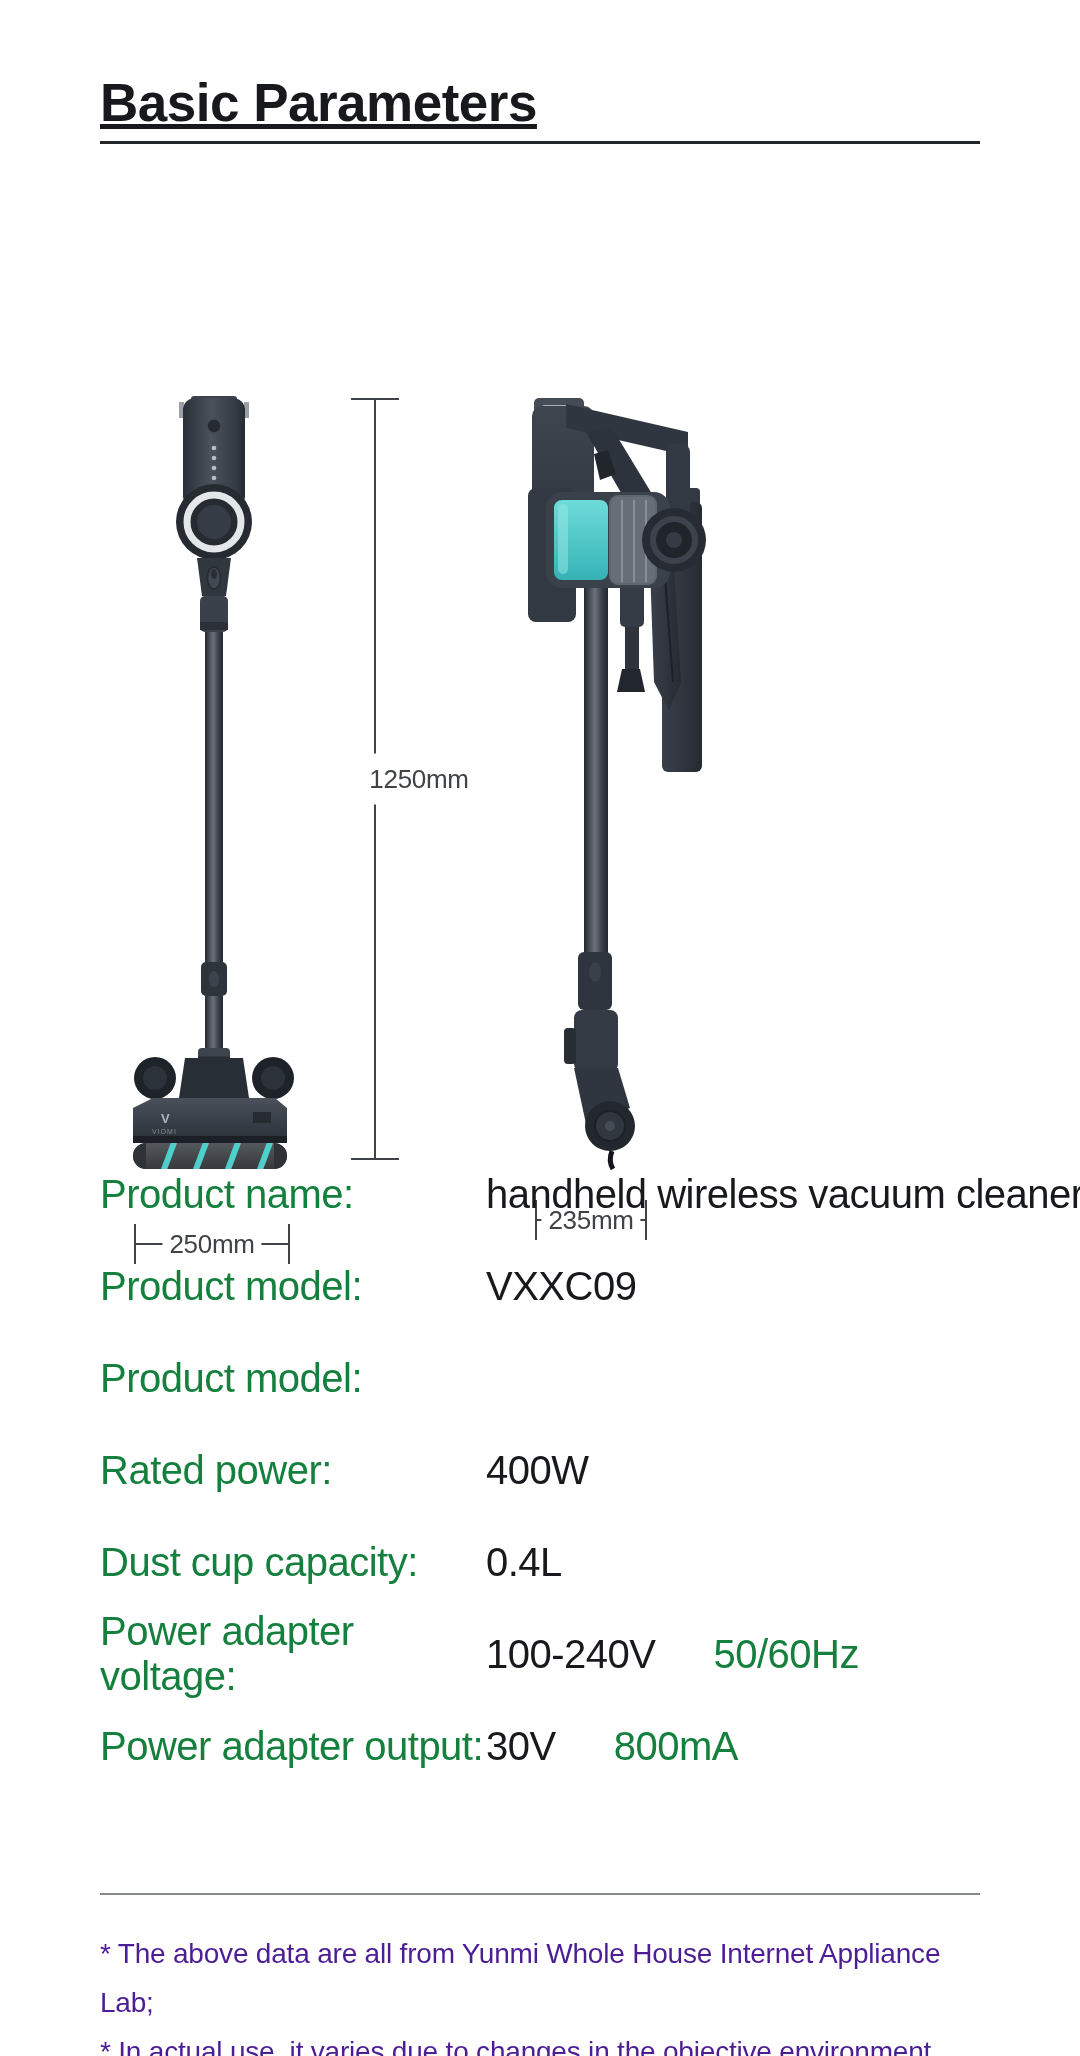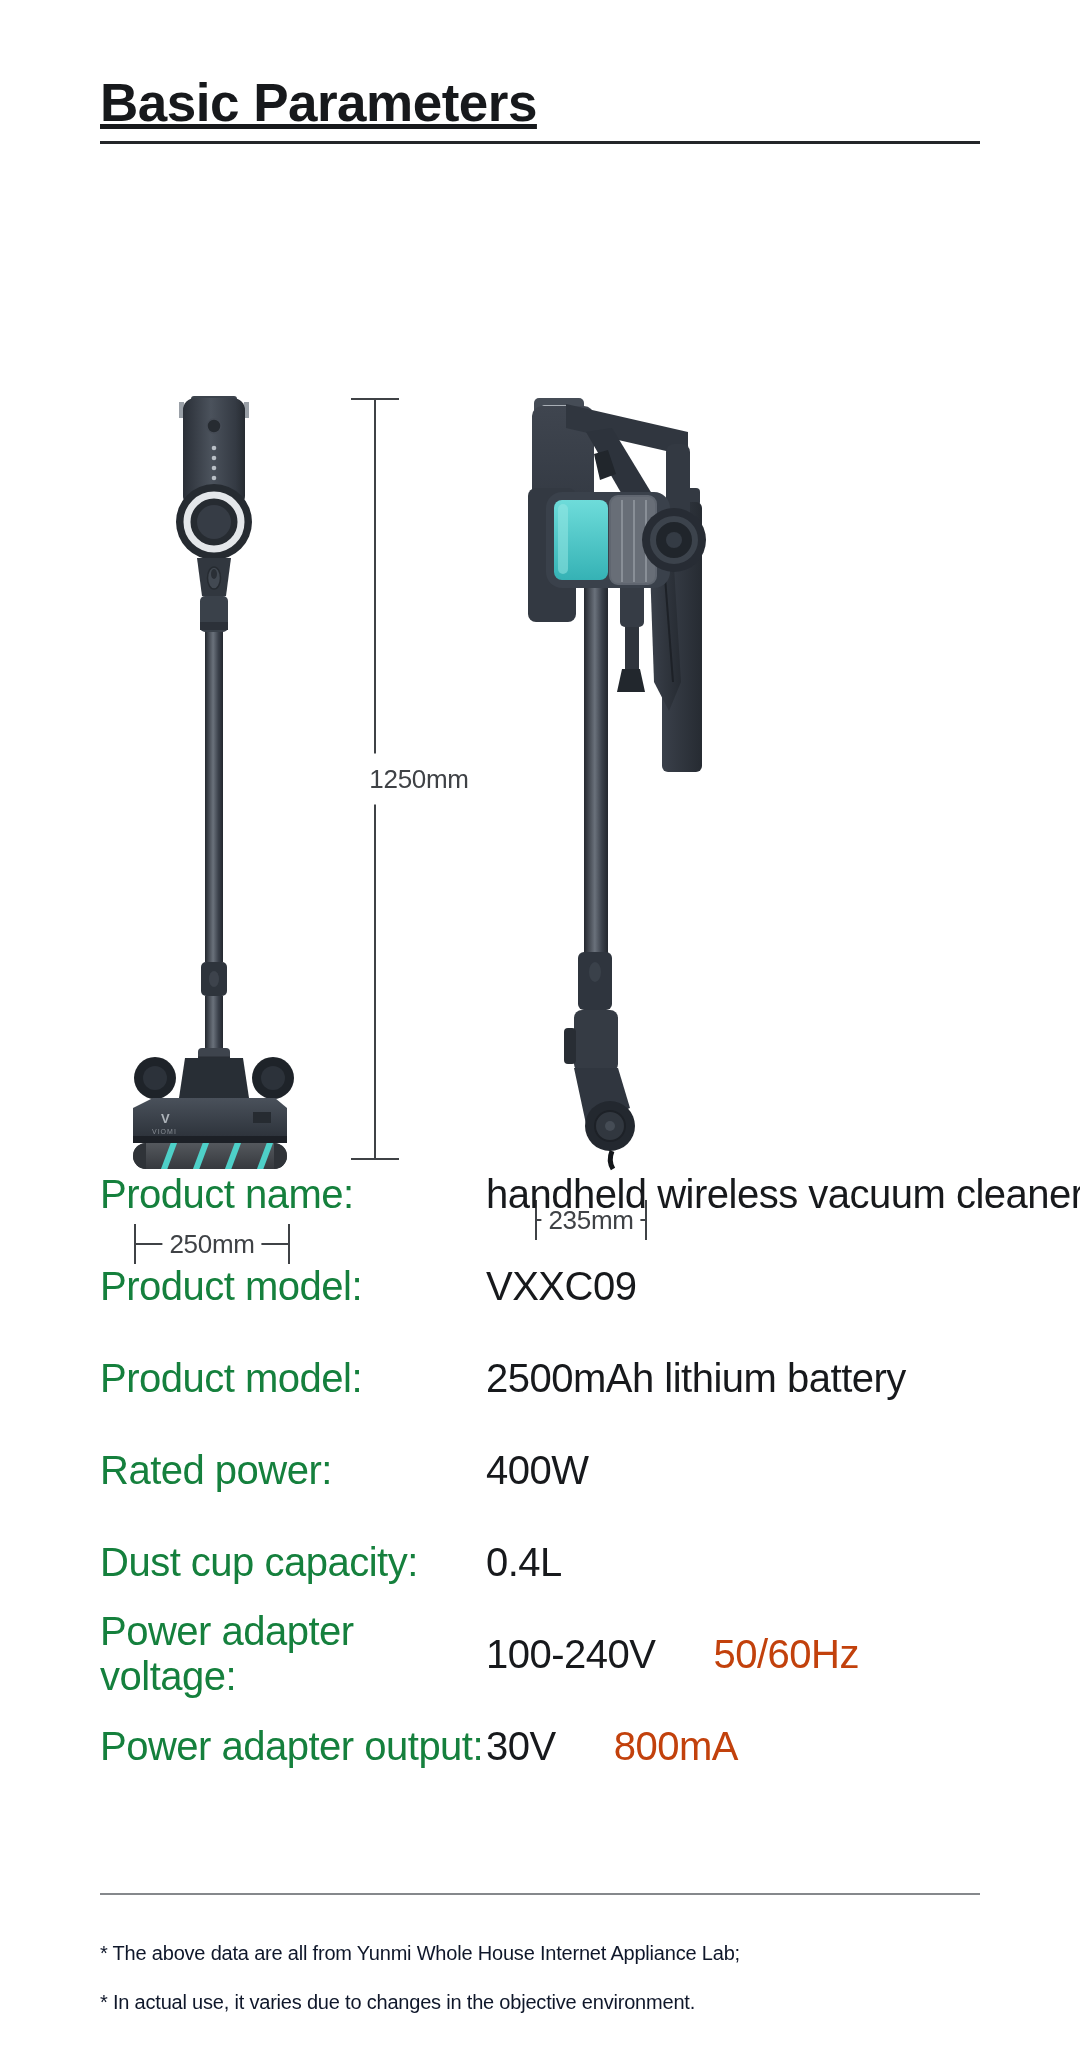--- a/index.html
+++ b/index.html
@@ -33,27 +33,27 @@
   .hdim .dim-label { position:absolute; left:50%; top:50%; transform:translate(-50%,-50%);
                      background:#ffffff; padding:0 7px; white-space:nowrap; }
   .hdim-left  { left:134px; width:156px;margin-top:24px; }
   .hdim-right { left:535px; width:112px; }
 
   
   .spec-list { position:absolute; left:100px; top:1148px; width:880px; }
   .spec-row { display:flex; align-items:center; height:92px; }
   .spec-label { width:386px; flex:0 0 386px; font-size:40px; color:#15803d; letter-spacing:-0.5px; }
   .spec-value { font-size:40px; color:#17191c; letter-spacing:-0.5px; white-space:nowrap; }
-  .spec-value2 { font-size:40px; color:#c2410c; letter-spacing:-0.5px; margin-left:58px; white-space:nowrap; }
+  .spec-value2 { font-size:40px; color:#15803d; letter-spacing:-0.5px; margin-left:58px; white-space:nowrap; }
 
   .rule-bottom { position:absolute; left:100px; top:1893px; width:880px; height:2px; background:#85888c; }
 
   
   .notes { position:absolute; left:100px; top:1929px; width:900px; }
-  .note-line { font-size:20px; line-height:49px; color:#0f172a; letter-spacing:-0.2px; }
+  .note-line { font-size:28px; line-height:49px; color:#4c1d95; letter-spacing:-0.2px; }
 </style>
 </head>
 <body>
 
 <div class="page">
 
   <h1 class="page-title">Basic Parameters</h1>
   <div class="rule-top"></div>
 
   <div class="figure">
@@ -234,21 +234,20 @@
       <div class="spec-value">handheld wireless vacuum cleaner</div>
       <div class="spec-value2"></div>
     </div>
     <div class="spec-row">
       <div class="spec-label">Product model:</div>
       <div class="spec-value">VXXC09</div>
       <div class="spec-value2"></div>
     </div>
     <div class="spec-row">
       <div class="spec-label">Product model:</div>
-      <div class="spec-value">2500mAh lithium battery</div>
       <div class="spec-value2"></div>
     </div>
     <div class="spec-row">
       <div class="spec-label">Rated power:</div>
       <div class="spec-value">400W</div>
       <div class="spec-value2"></div>
     </div>
     <div class="spec-row">
       <div class="spec-label">Dust cup capacity:</div>
       <div class="spec-value">0.4L</div>

